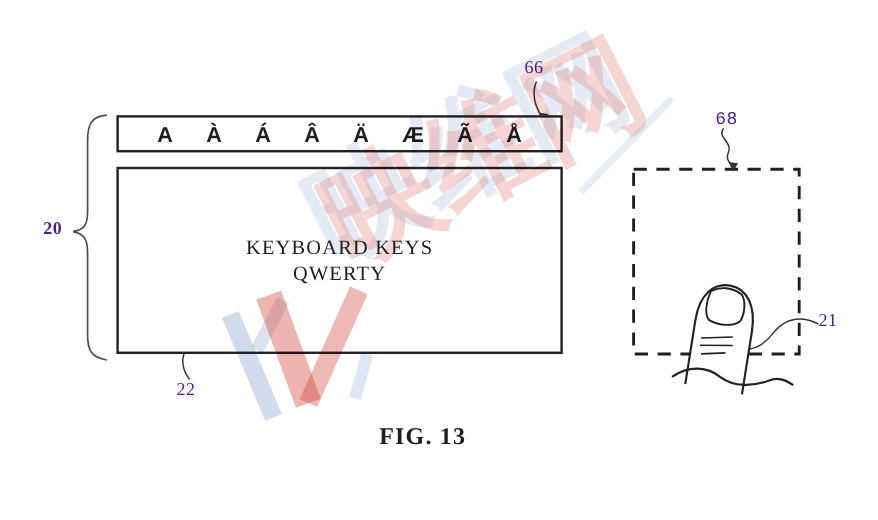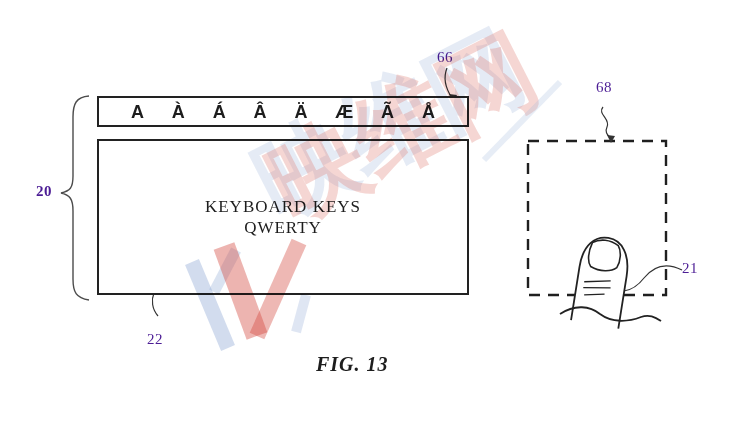--- a/index.html
+++ b/index.html
@@ -27,27 +27,27 @@
     font-family:"Liberation Serif", serif;font-size:17px;letter-spacing:1px;
     color:#1d1d1d;line-height:1.25;text-align:center;
   }
   
   .ref{
     position:absolute;font-family:"Liberation Serif", serif;font-size:15px;
     color:#4c1d95;letter-spacing:0.5px;line-height:1;
   }
   .ref-66{left:437px;top:50px;}
   .ref-20{left:36px;top:184px;font-weight:bold;}
-  .ref-22{left:147px;top:332px;text-align:right;}
-  .ref-68{left:596px;top:80px;}
+  .ref-22{left:147px;top:318px;text-align:right;}
+  .ref-68{left:596px;top:92px;font-family:Liberation Mono, monospace;}
   .ref-36{left:682px;top:261px;}
   .fig-caption{
     position:absolute;left:316px;top:353px;width:120px;
     font-family:"Liberation Serif", serif;font-size:20px;font-weight:bold;
-    font-style:italic;letter-spacing:1px;color:#1d1d1d;
+    letter-spacing:1px;color:#1d1d1d;
   }
   
   .linework{position:absolute;left:0;top:0;pointer-events:none;}
   
   .watermark-layer{position:absolute;left:0;top:0;width:732px;height:433px;
     pointer-events:none;mix-blend-mode:multiply;}
   .wm-text{
     position:absolute;left:298px;top:138px;height:97px;
     font-size:95px;font-weight:bold;line-height:97px;white-space:nowrap;
     color:rgba(222,118,108,0.30);

